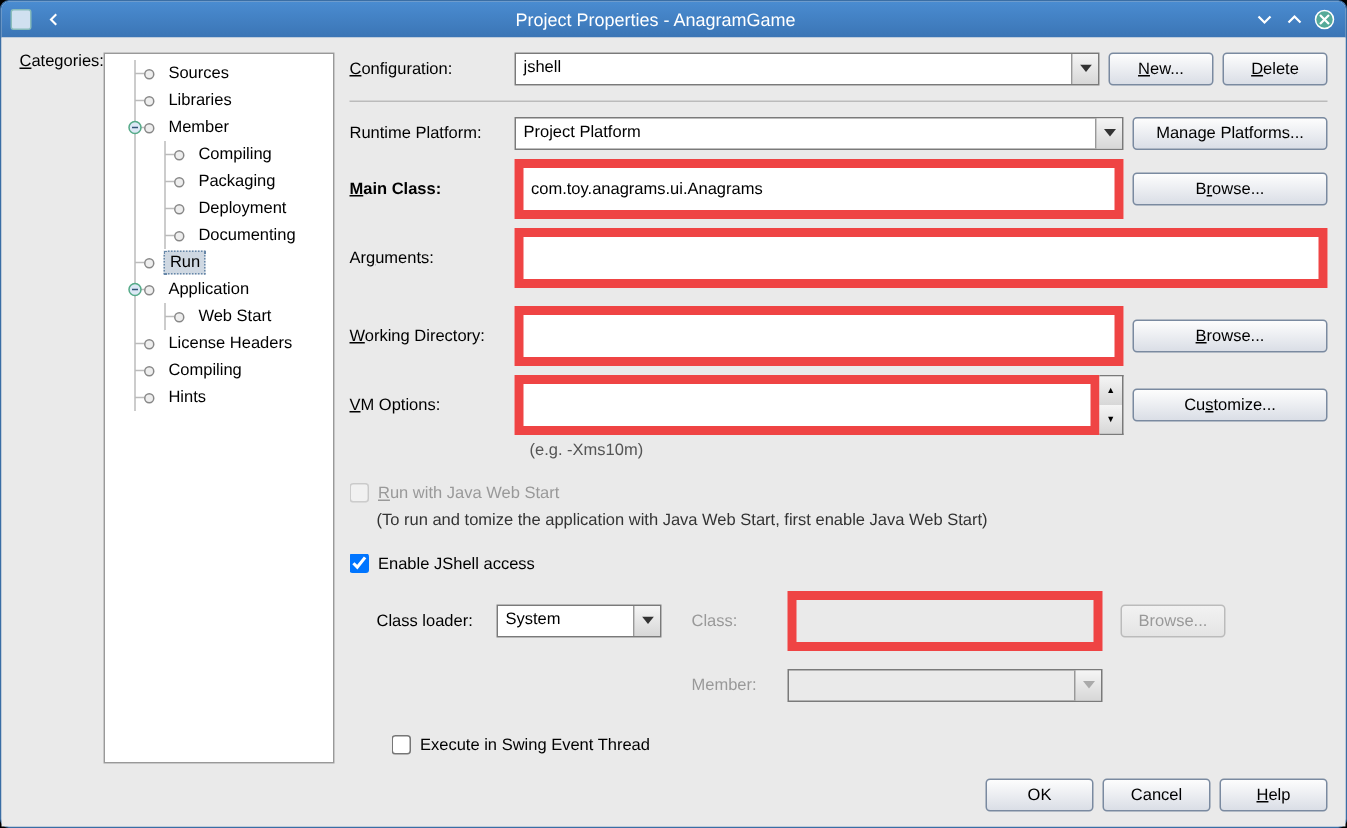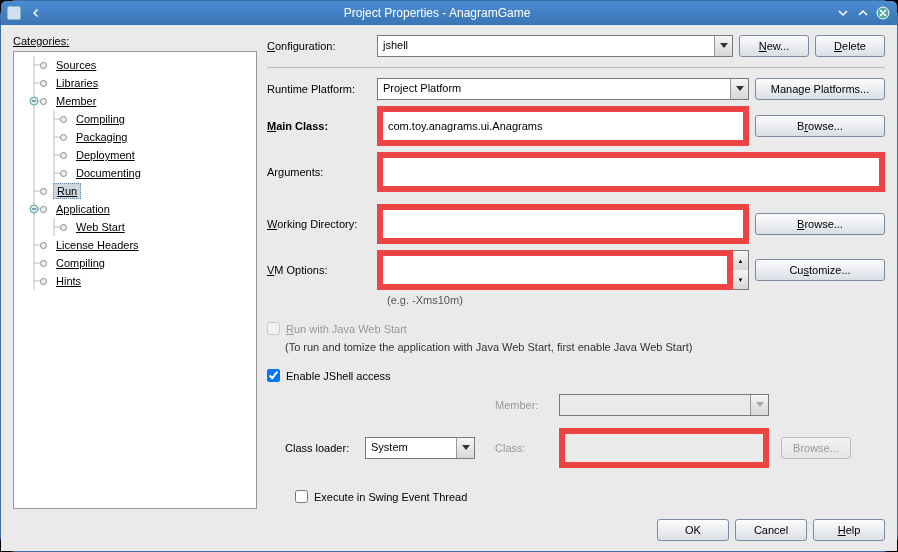--- a/index.html
+++ b/index.html
@@ -1,25 +1,25 @@
 <!DOCTYPE html>
 <html><head>
 <meta charset="utf-8">
 <style>
 * { box-sizing: border-box; margin: 0; padding: 0; font-family: "Segoe UI", Tahoma, sans-serif; font-size: 11px; }
 body { background: #000; width: 898px; height: 552px; overflow: hidden; }
-.window { width: 898px; height: 552px; background: #eaeaea; border: 1px solid #3a6ea5; border-radius: 16px; display: flex; flex-direction: column; }
+.window { width: 898px; height: 552px; background: #eaeaea; border: 1px solid #3a6ea5; border-radius: 6px; display: flex; flex-direction: column; }
 .titlebar { height: 24px; background: linear-gradient(#4a8cd1,#3b75b5); display: flex; align-items: center; color: #fff; padding: 0 6px; border-radius: 5px 5px 0 0; }
 .titlebar .ticon { width: 14px; height: 14px; background: #d0e0f0; border: 1px solid #8bb; border-radius: 2px; margin-right: 4px; }
 .titlebar .pin { width: 12px; height: 12px; margin-left: 6px; }
 .titlebar .title { flex: 1; text-align: center; font-size: 12px; }
 .titlebar .winbtn { width: 16px; height: 16px; margin-left: 4px; display: flex; align-items: center; justify-content: center; }
 .content { flex: 1; display: flex; flex-direction: column; padding: 10px 12px 10px 12px; background: #eaeaea; }
 .main { flex: 1; display: flex; gap: 10px; }
-.left-col { width: 244px; display: flex; flex-direction: column; text-decoration: underline; }
+.left-col { width: 210px; display: flex; flex-direction: row; }
 .cat-label { margin-bottom: 4px; }
 .tree { flex: 1; border: 1px solid #999; background: #fff; padding: 4px 0; overflow: auto; }
 .tnode { display: flex; align-items: center; height: 18px; padding-left: 8px; white-space: nowrap; }
 .tnode .sp { display: inline-block; }
 .tnode .bullet { width: 7px; height: 7px; border-radius: 50%; border: 1px solid #888; background: #eee; margin-right: 6px; flex-shrink: 0; }
 .tnode .lbl { padding: 1px 3px; }
 .tnode.selected .lbl { background: #cfd8e2; border: 1px dotted #6787a8; }
 .right-col { flex: 1; display: flex; flex-direction: column; justify-content: flex-end; }
 .form-row { display: flex; align-items: center; margin-bottom: 6px; min-height: 22px; }
 .form-row .flabel { width: 110px; }
@@ -296,49 +296,49 @@
           <span><u>R</u>un with Java Web Start</span>
         </div>
         <div class="subtext">(To run and tomize the application with Java Web Start, first enable Java Web Start)</div>
 
         <div class="chk-row">
           <input type="checkbox" checked="" style="">
           <span>Enable JShell access</span>
         </div>
 
         <div class="loader-row">
+          <span style="width:74px">Class loader:</span>
+          <div class="combo">
+            <div class="ctext">System</div>
+            <div class="cdrop">
+                <svg width="8" height="6">
+                  <path d="M0 0 L8 0 L4 5 Z" fill="#333"></path>
+                </svg>
+              </div>
+          </div>
+          <span class="slabel">Class:</span>
+          <input class="txt disabled" disabled="" style="">
+          <div class="btn disabled">Browse...</div>
+        </div>
+
+        <div class="loader-row">
           <span style="width:74px"></span>
           <span style="flex:0 0 110px"></span>
           <span class="slabel">Member:</span>
           <div class="combo disabled" style="flex:0 0 210px">
             <div class="ctext"></div>
             <div class="cdrop">
                 <svg width="8" height="6">
                   <path d="M0 0 L8 0 L4 5 Z" fill="#aaa"></path>
                 </svg>
               </div>
           </div>
           <span style="min-width:76px"></span>
         </div>
 
-        <div class="loader-row">
-          <span style="width:74px">Class loader:</span>
-          <div class="combo">
-            <div class="ctext">System</div>
-            <div class="cdrop">
-                <svg width="8" height="6">
-                  <path d="M0 0 L8 0 L4 5 Z" fill="#333"></path>
-                </svg>
-              </div>
-          </div>
-          <span class="slabel">Class:</span>
-          <input class="txt disabled" disabled="" style="">
-          <div class="btn disabled">Browse...</div>
-        </div>
-
         <div style="height:10px"></div>
         <div class="chk-row indent">
           <input type="checkbox" style="">
           <span>Execute in Swing Event Thread</span>
         </div>
 
       </div>
     </div>
 
     <div class="footer">

